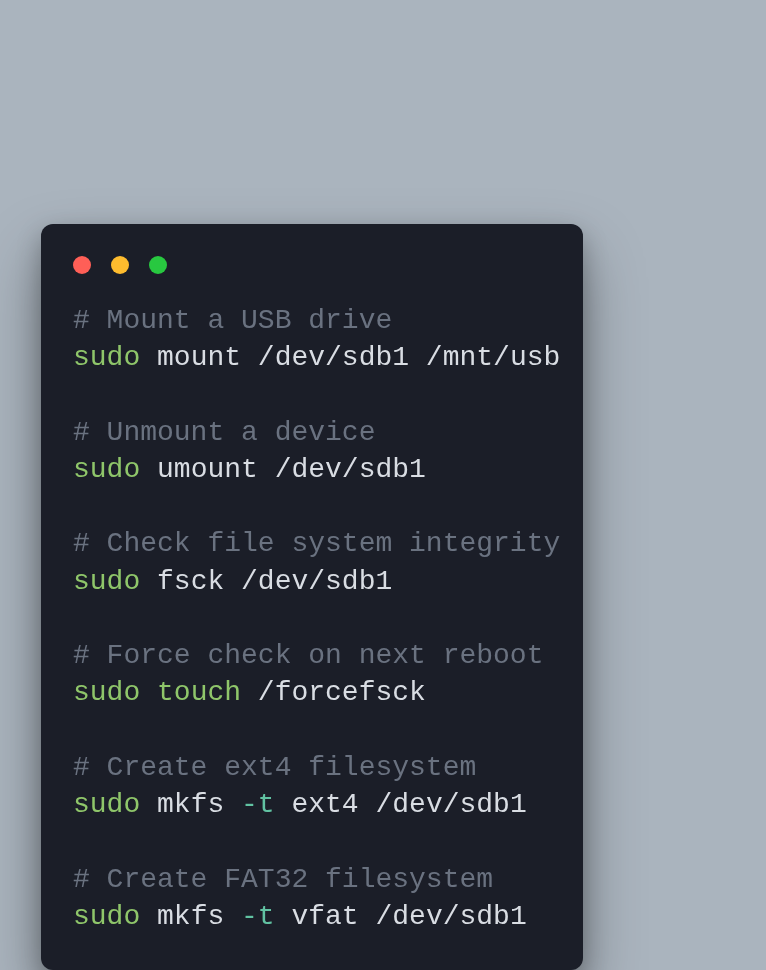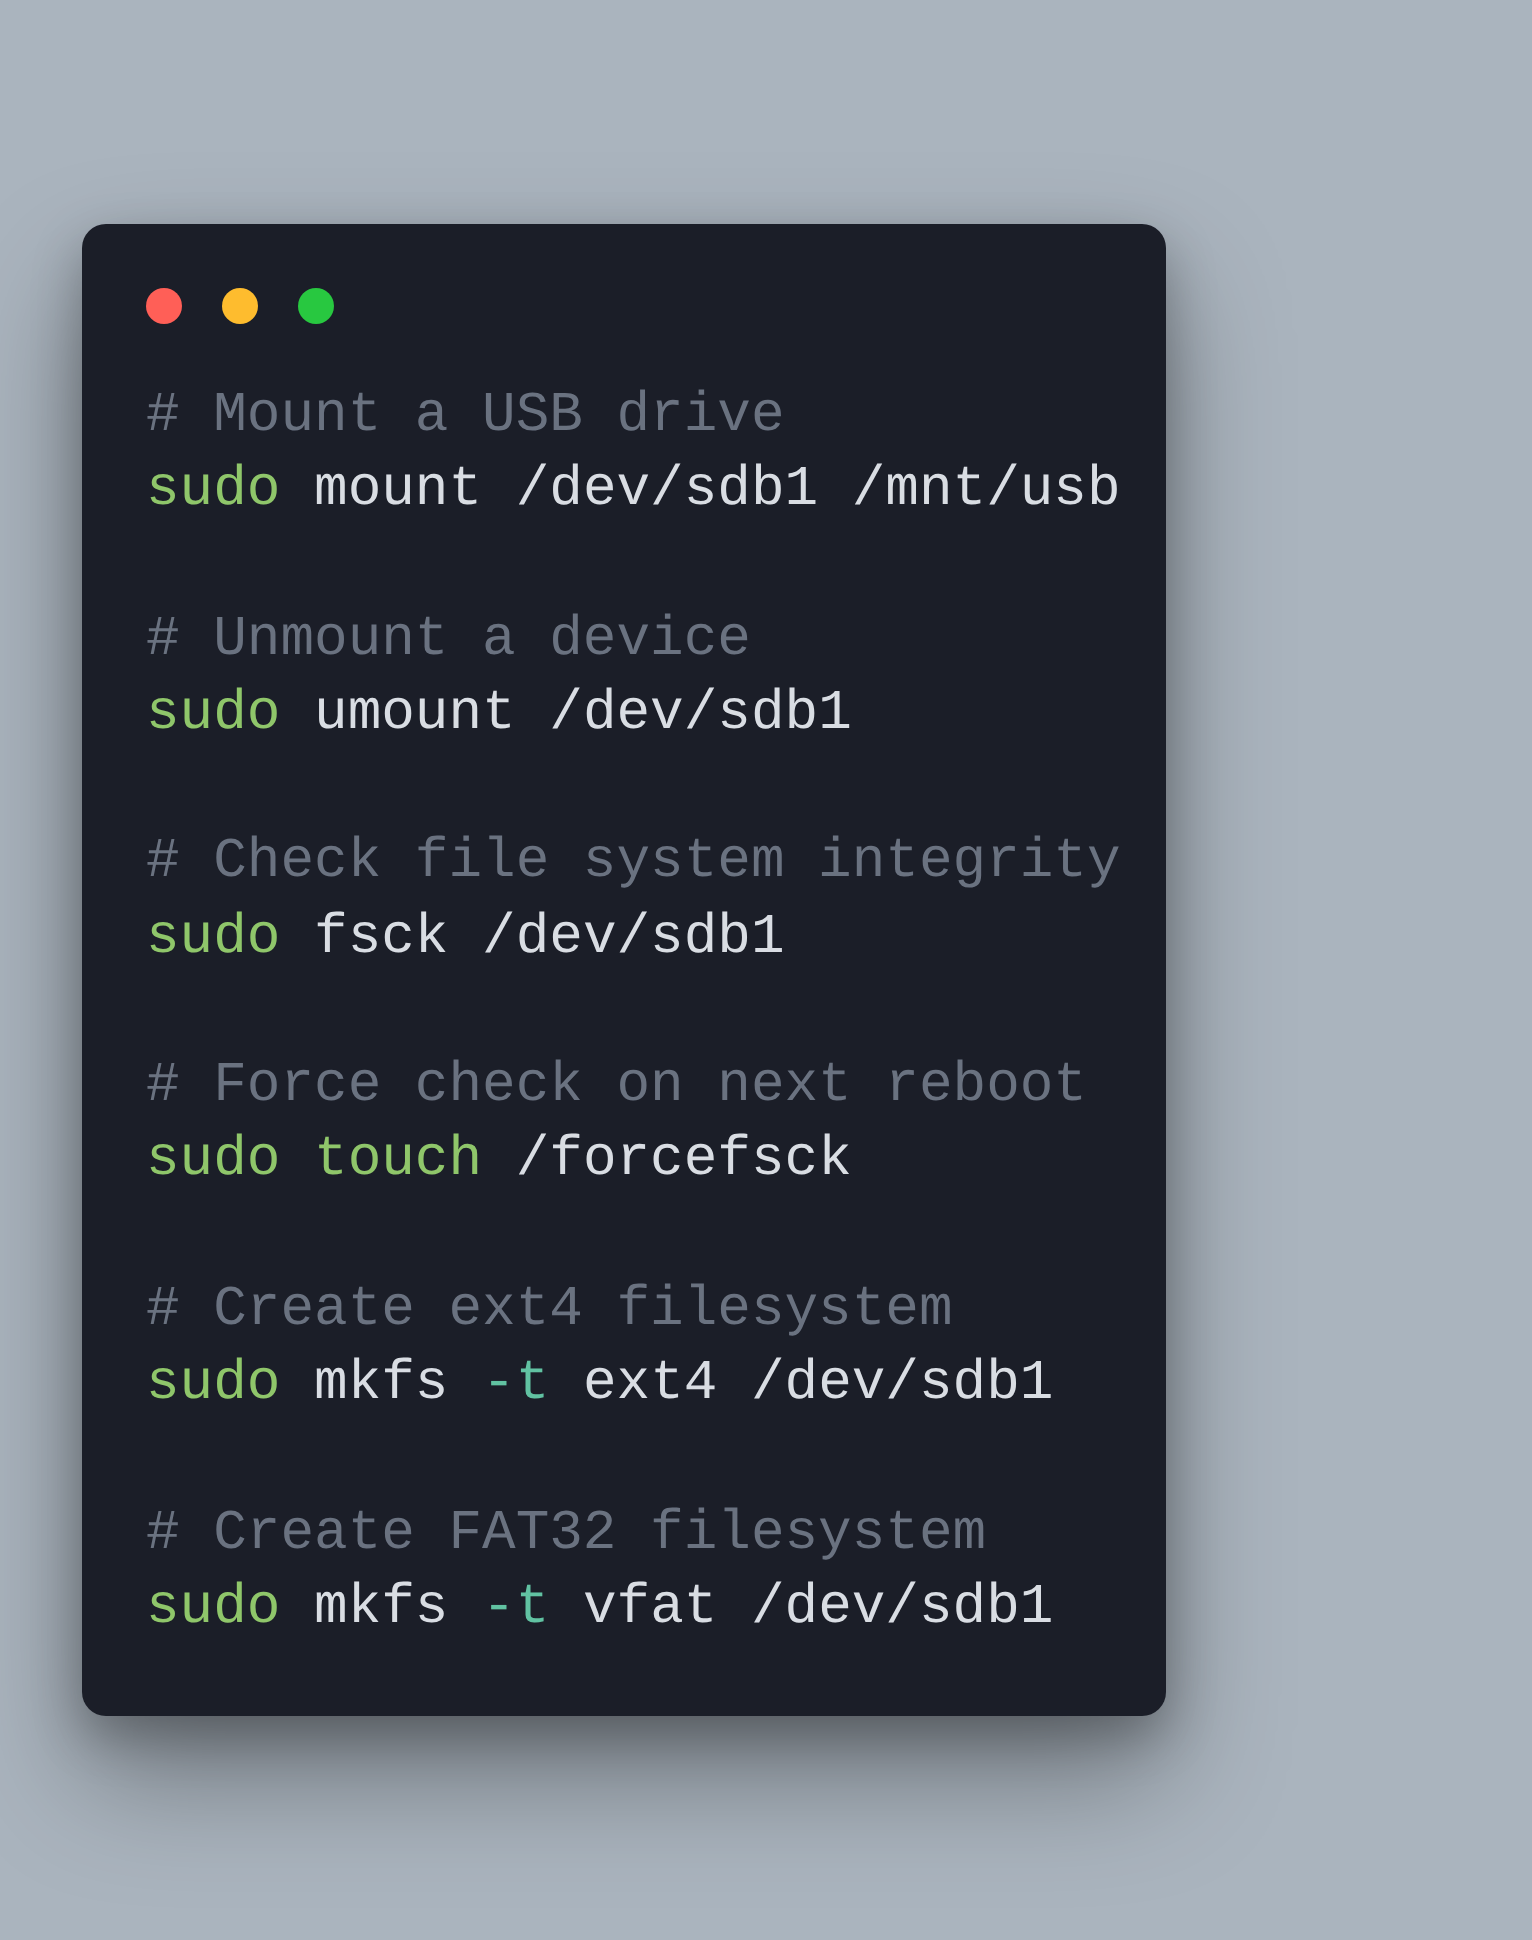--- a/index.html
+++ b/index.html
@@ -7,21 +7,21 @@
     padding: 0;
     width: 766px;
     height: 970px;
     background: #aab4be;
     font-family: "SFMono-Regular", "Menlo", "Consolas", "Liberation Mono", monospace;
   }
   .stage {
     width: 624px;
     height: 970px;
     display: flex;
-    align-items: flex-start;
+    align-items: flex-end;
     justify-content: center;
   }
   .terminal {
     margin-top: 112px;
     width: 542px;
     height: 746px;
     background: #1b1e28;
     border-radius: 12px;
     box-shadow: 0 30px 60px rgba(0,0,0,0.35), 0 10px 25px rgba(0,0,0,0.25);
     overflow: hidden;

